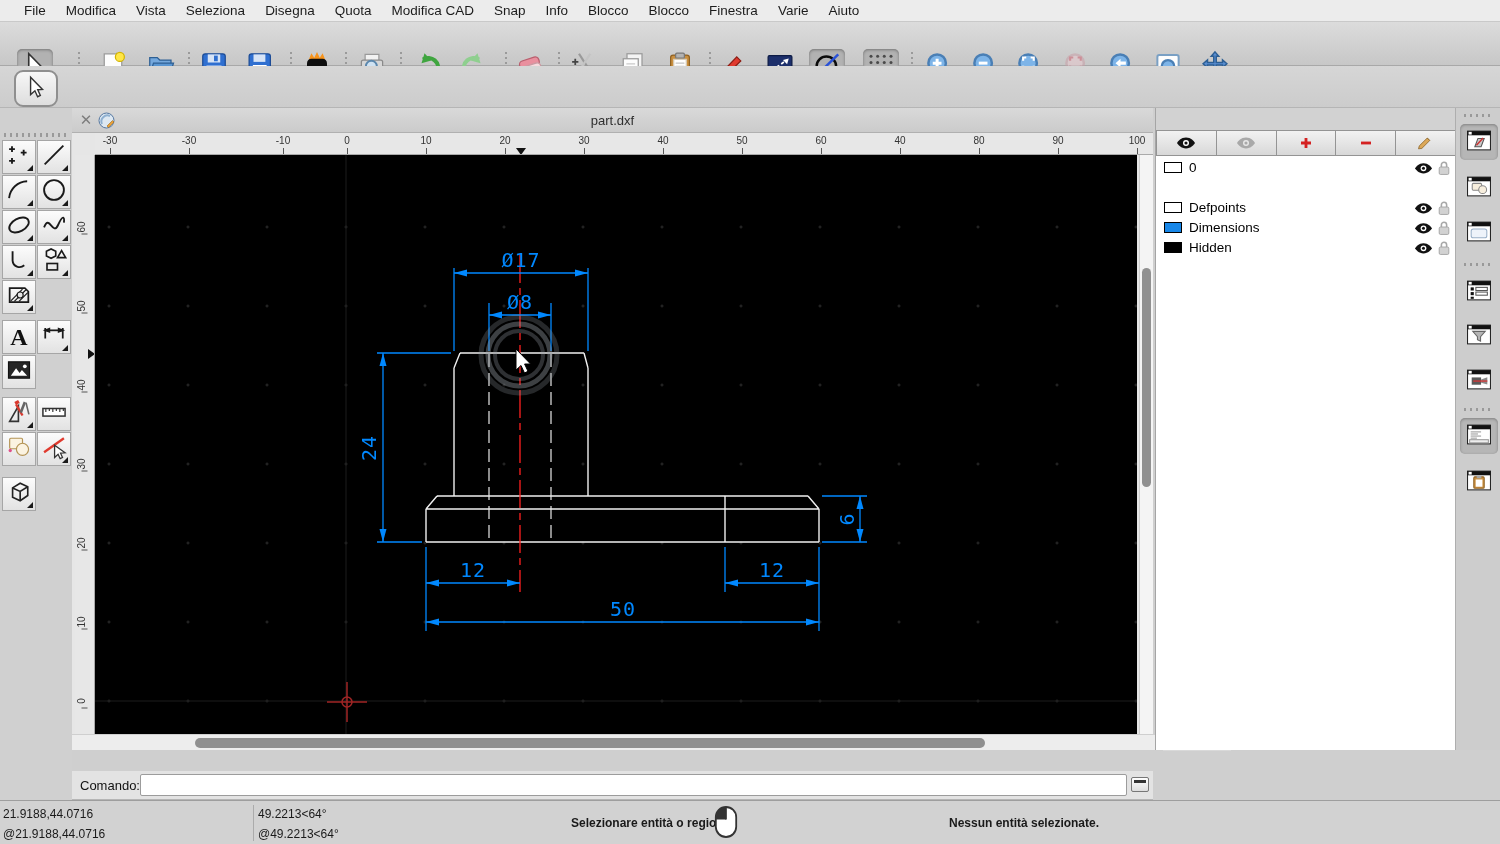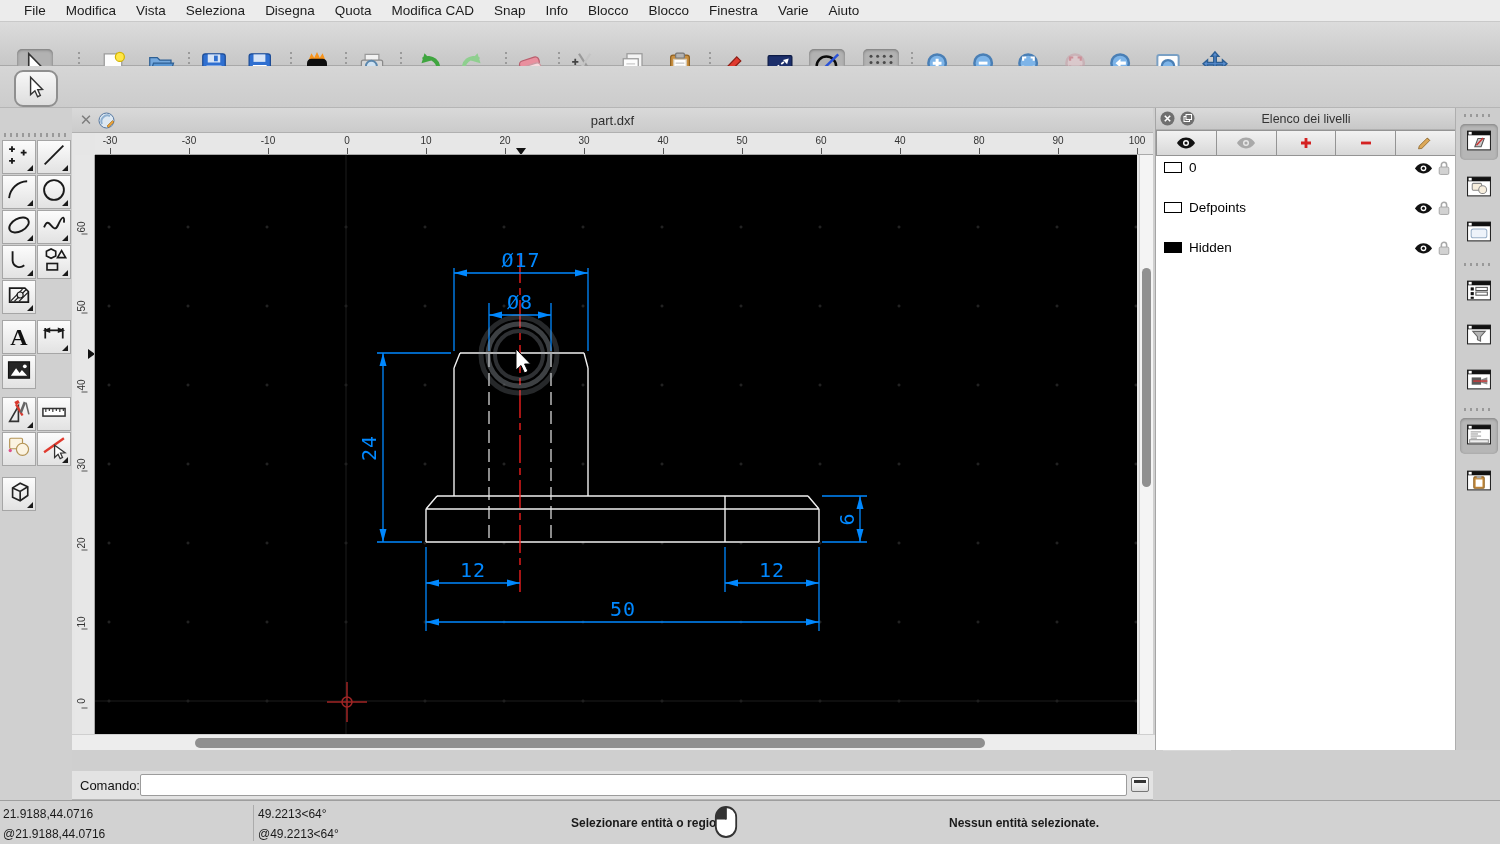--- a/index.html
+++ b/index.html
@@ -445,21 +445,21 @@
             <circle cx="8.5" cy="8.5" r="7.5" fill="#dde8f2" stroke="#5577a0"></circle>
             <path d="M4 12 A 6 6 0 0 1 12 4" fill="none" stroke="#8fb0d0" stroke-width="2"></path>
             <path d="M9 14 L14.5 8.5 l1.5 1.5 -5.5 5.5z" fill="#e8a13c" stroke="#a06a18" stroke-width=".6"></path>
           </svg></div>
       <div class="tabtitle">part.dxf</div>
     </div>
 
     <div class="hruler">
       <span class="hlab" style="left:15px">-30</span>
       <span class="hlab" style="left:94px">-30</span>
-      <span class="hlab" style="left:173px">-10</span>
+      <span class="hlab" style="left:188px">-10</span>
       <span class="hlab" style="left:252px">0</span>
       <span class="hlab" style="left:331px">10</span>
       <span class="hlab" style="left:410px">20</span>
       <span class="hlab" style="left:489px">30</span>
       <span class="hlab" style="left:568px">40</span>
       <span class="hlab" style="left:647px">50</span>
       <span class="hlab" style="left:726px">60</span>
       <span class="hlab" style="left:805px">40</span>
       <span class="hlab" style="left:884px">80</span>
       <span class="hlab" style="left:963px">90</span>
@@ -555,32 +555,20 @@
     </div>
   </div>
 
   <div class="cmdrow">
     <span class="lab">Comando:</span>
     <input class="cmdinput" type="text" value="" aria-label="Comando:" style="">
     <div class="cmdbtn"></div>
   </div>
 
   <div class="rpanel">
-    <div class="rphead">
-      <span class="rpclose"><svg viewBox="0 0 15 15">
-            <circle cx="7.5" cy="7.5" r="7" fill="#6f6f6f"></circle>
-            <path d="M4.8 4.8 l5.4 5.4 M10.2 4.8 l-5.4 5.4" stroke="#fff" stroke-width="1.6"></path>
-          </svg></span>
-      <span class="rpfloat"><svg viewBox="0 0 15 15">
-            <circle cx="7.5" cy="7.5" r="7" fill="#6f6f6f"></circle>
-            <rect x="4" y="5.5" width="5.5" height="5" fill="none" stroke="#fff"></rect>
-            <rect x="6" y="3.5" width="5.5" height="5" fill="#6f6f6f" stroke="#fff"></rect>
-          </svg></span>
-      <div class="rptitle">Elenco dei livelli</div>
-    </div>
     <div class="rptools">
       <div class="rptb">
           <svg viewBox="0 0 24 16">
             <path d="M12 1.5 C6 1.5 2.5 6 1.2 8 c1.3 2 4.8 6.5 10.8 6.5 s9.5-4.5 10.8-6.5 C21.5 6 18 1.5 12 1.5z" fill="#111"></path>
             <circle cx="12" cy="8" r="3.6" fill="#fff"></circle>
             <circle cx="12" cy="8" r="1.9" fill="#111"></circle>
           </svg>
         </div>
       <div class="rptb">
           <svg viewBox="0 0 24 16">
@@ -626,20 +614,33 @@
         <span class="leye"><svg viewBox="0 0 24 16">
               <path d="M12 1.5 C6 1.5 2.5 6 1.2 8 c1.3 2 4.8 6.5 10.8 6.5 s9.5-4.5 10.8-6.5 C21.5 6 18 1.5 12 1.5z" fill="#111"></path>
               <circle cx="12" cy="8" r="3.6" fill="#fff"></circle>
               <circle cx="12" cy="8" r="1.9" fill="#111"></circle>
             </svg></span>
         <span class="llock"><svg viewBox="0 0 16 18">
               <rect x="2.5" y="8" width="11" height="8.5" rx="1.5" fill="#d2d2d2" stroke="#a0a0a0"></rect>
               <path d="M5 8 V5.5 a3 3 0 0 1 6 0 V8" fill="none" stroke="#a8a8a8" stroke-width="1.8"></path>
             </svg></span>
       </div>
+      <div class="lrow" style="top:62px">
+        <span class="swatch" style="background-color: rgb(24, 135, 232);"></span>
+        <span class="lname">Dimensions</span>
+        <span class="leye"><svg viewBox="0 0 24 16">
+              <path d="M12 1.5 C6 1.5 2.5 6 1.2 8 c1.3 2 4.8 6.5 10.8 6.5 s9.5-4.5 10.8-6.5 C21.5 6 18 1.5 12 1.5z" fill="#111"></path>
+              <circle cx="12" cy="8" r="3.6" fill="#fff"></circle>
+              <circle cx="12" cy="8" r="1.9" fill="#111"></circle>
+            </svg></span>
+        <span class="llock"><svg viewBox="0 0 16 18">
+              <rect x="2.5" y="8" width="11" height="8.5" rx="1.5" fill="#d2d2d2" stroke="#a0a0a0"></rect>
+              <path d="M5 8 V5.5 a3 3 0 0 1 6 0 V8" fill="none" stroke="#a8a8a8" stroke-width="1.8"></path>
+            </svg></span>
+      </div>
       <div class="lrow" style="top:82px">
         <span class="swatch" style="background-color: rgb(0, 0, 0);"></span>
         <span class="lname">Hidden</span>
         <span class="leye"><svg viewBox="0 0 24 16">
               <path d="M12 1.5 C6 1.5 2.5 6 1.2 8 c1.3 2 4.8 6.5 10.8 6.5 s9.5-4.5 10.8-6.5 C21.5 6 18 1.5 12 1.5z" fill="#111"></path>
               <circle cx="12" cy="8" r="3.6" fill="#fff"></circle>
               <circle cx="12" cy="8" r="1.9" fill="#111"></circle>
             </svg></span>
         <span class="llock"><svg viewBox="0 0 16 18">
               <rect x="2.5" y="8" width="11" height="8.5" rx="1.5" fill="#d2d2d2" stroke="#a0a0a0"></rect>

